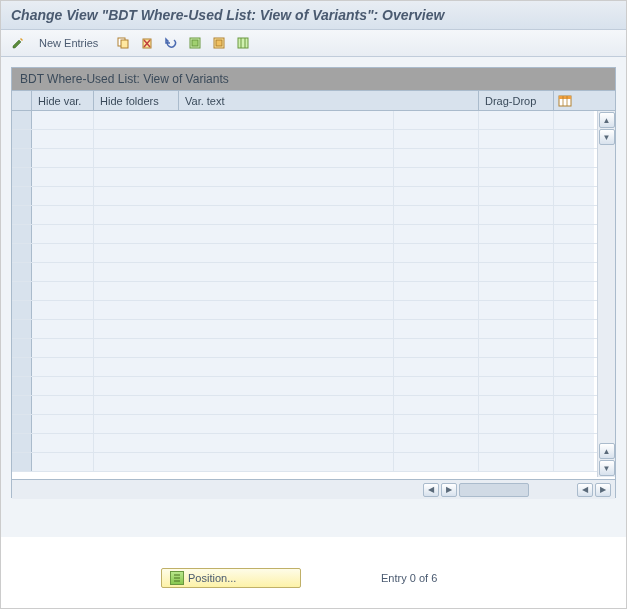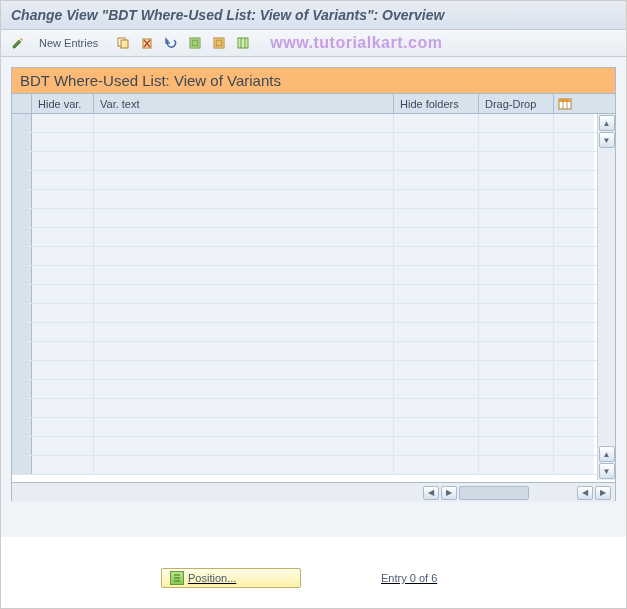--- a/index.html
+++ b/index.html
@@ -55,26 +55,26 @@
       font-weight: bold;
       margin-left: 12px;
       letter-spacing: 0.5px;
     }
     .content-area {
       background: #f0f4f8;
       padding: 10px 10px;
       height: 480px;
     }
     .panel-title {
-      background: #fdba74;
+      background: #a3a3a3;
       padding: 4px 8px;
       border: 1px solid #aabbcc;
       border-bottom: none;
       color: #3a4a5a;
-      font-size: 15px;
+      font-size: 12px;
     }
     .table-container {
       border: 1px solid #aabbcc;
       position: relative;
       height: 408px;
       background: #fff;
     }
     .table-header {
       display: flex;
       background: #d8e2ed;
@@ -172,21 +172,20 @@
       border-radius: 2px;
     }
     .footer {
       position: absolute;
       bottom: 14px;
       left: 0;
       right: 0;
       display: flex;
       align-items: center;
       padding: 6px 10px;
-      text-decoration: underline;
     }
     .position-btn {
       margin-left: 150px;
       padding: 2px 8px;
       background: linear-gradient(to bottom, #fefce8, #fdf2a8);
       border: 1px solid #c0b068;
       border-radius: 2px;
       display: flex;
       align-items: center;
       gap: 4px;
@@ -252,31 +251,30 @@
         <rect x="2" y="2" width="10" height="10" fill="#ffe8a0" stroke="#b08030"></rect>
         <rect x="4" y="4" width="6" height="6" fill="#f0c060" stroke="#b08030"></rect>
       </svg>
   </span>
   <span class="toolbar-icon">
     <svg width="14" height="14" viewBox="0 0 14 14">
         <rect x="2" y="2" width="10" height="10" fill="#d0f0b0" stroke="#6a9840"></rect>
         <path d="M5 2 L5 12 M9 2 L9 12" stroke="#6a9840" stroke-width="1"></path>
       </svg>
   </span>
-  <span class="watermark">www.tutorialkart.com</span>
 </div>
 
 <div class="content-area">
   <div class="panel-title">BDT Where-Used List: View of Variants</div>
   <div class="table-container">
     <div class="table-header">
       <div class="th th-selector"></div>
       <div class="th th-viewvar">Hide var.</div>
+      <div class="th th-hide">Hide folders</div>
       <div class="th th-vartext">Var. text</div>
-      <div class="th th-hide">Hide folders</div>
       <div class="th th-drag">Drag-Drop</div>
       <div class="th th-config">
         <svg width="14" height="12" viewBox="0 0 14 12">
             <rect x="1" y="1" width="12" height="10" fill="#fff" stroke="#b08030"></rect>
             <rect x="1" y="1" width="12" height="3" fill="#f0a040"></rect>
             <path d="M5 1 L5 11 M9 1 L9 11" stroke="#b08030" stroke-width="0.8"></path>
           </svg>
       </div>
     </div>
     <div class="table-body" id="table-body">

